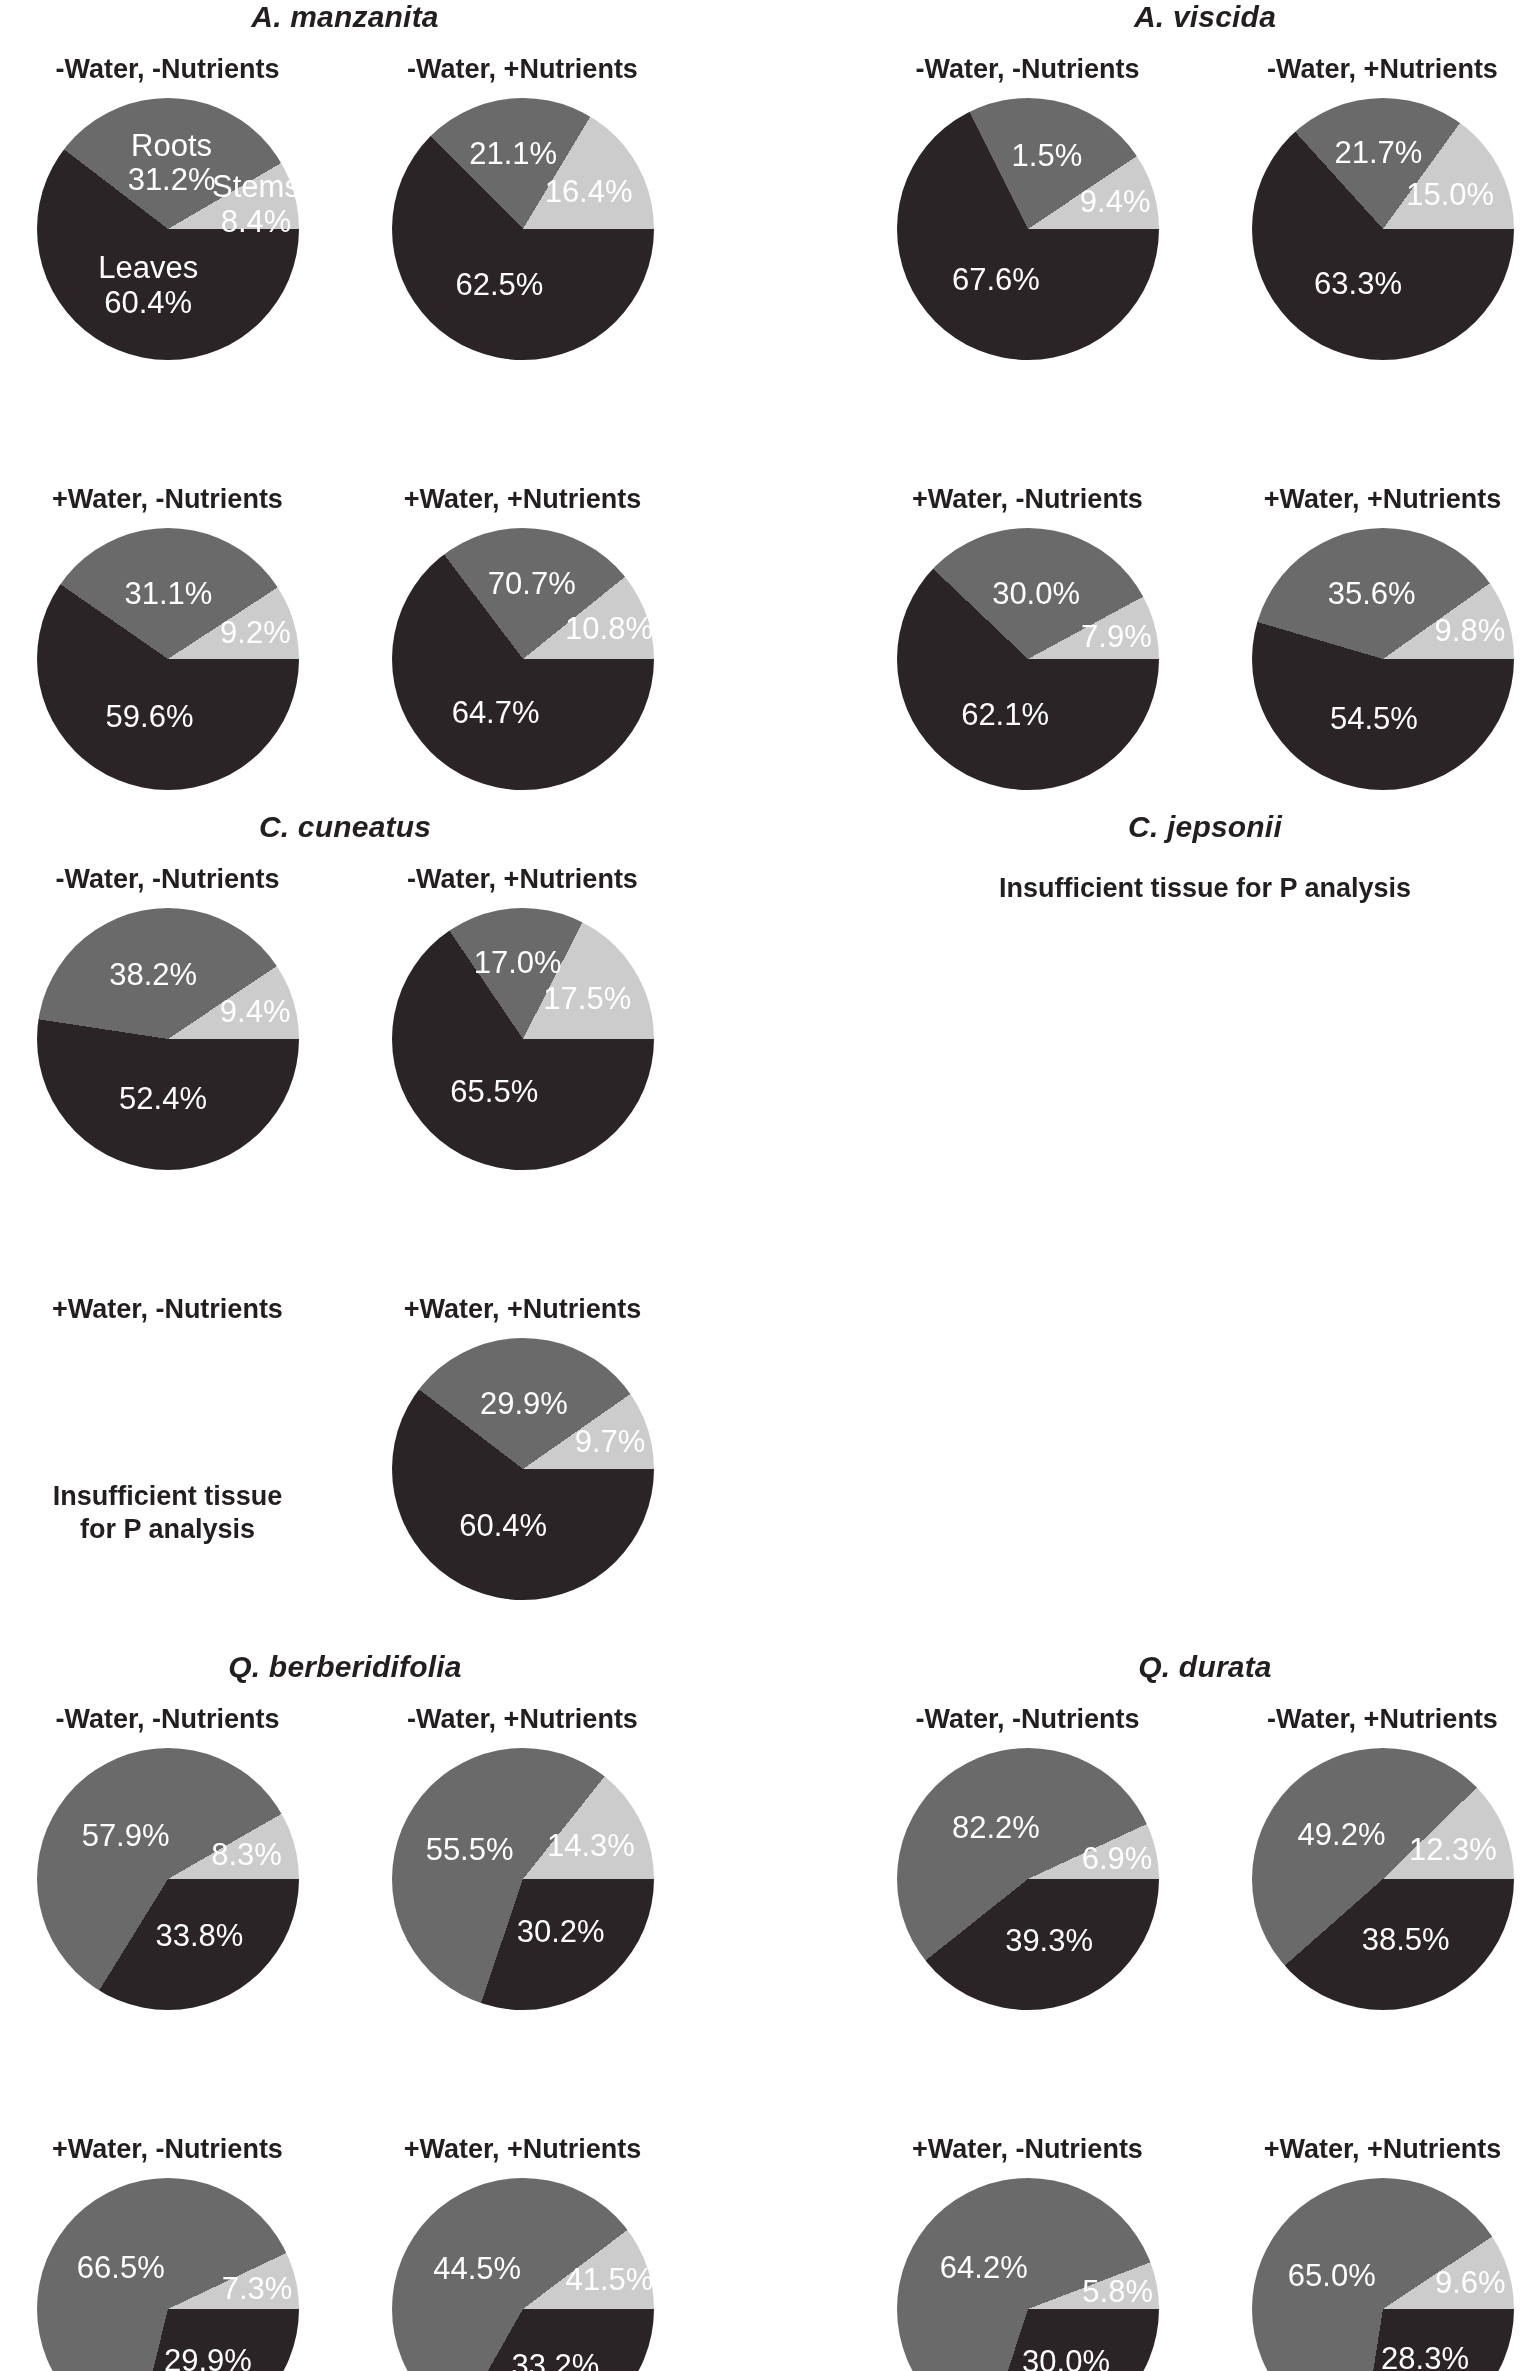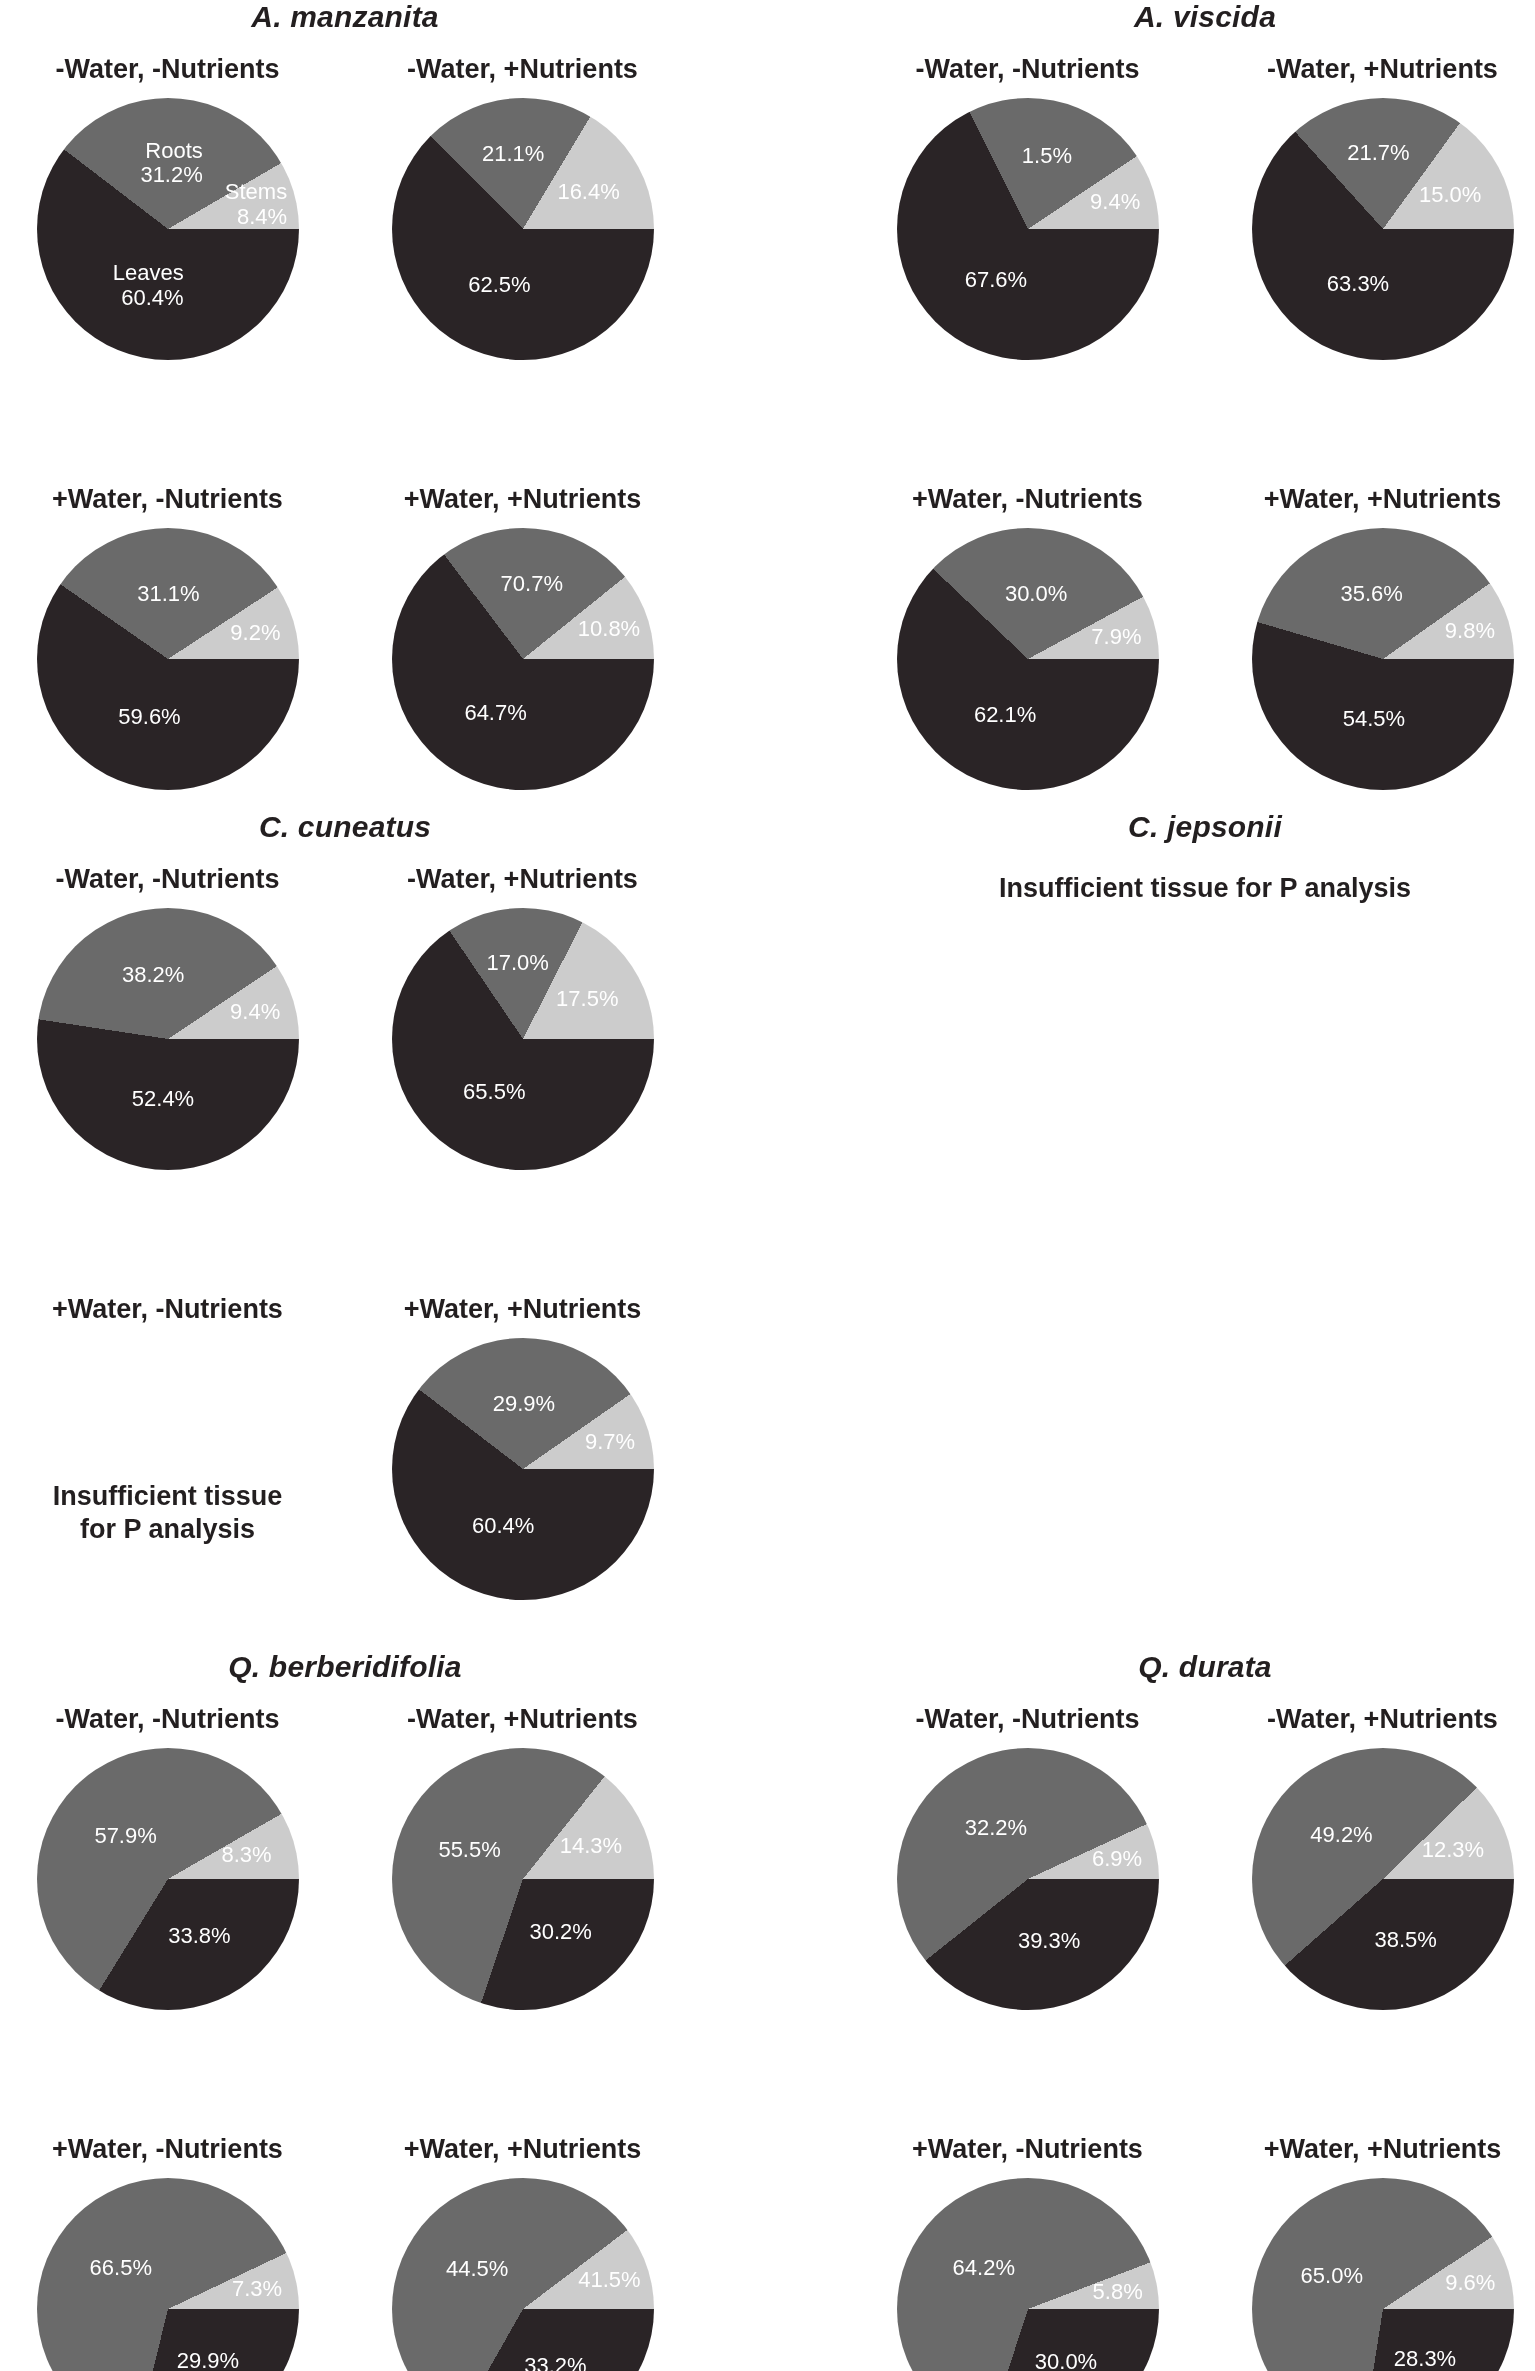--- a/index.html
+++ b/index.html
@@ -19,22 +19,22 @@
   .treat-label{
     font-size:27px;font-weight:bold;text-align:center;
     color:#231f20;white-space:nowrap;height:42px;line-height:42px;
   }
   .pie-wrap{position:relative;width:355px;height:380px;}
   .pie{
     position:absolute;left:50%;top:8px;transform:translateX(-50%);
     width:262px;height:262px;border-radius:50%;
   }
   .slice-label{
-    position:absolute;color:#fff;font-size:22px;font-weight:normal;
-    white-space:nowrap;text-align:right;line-height:1.12;
+    position:absolute;color:#fff;font-size:31px;font-weight:normal;
+    white-space:nowrap;text-align:center;line-height:1.12;
     transform:translate(-50%,-50%);pointer-events:none;
   }
   .slice-label .nm{display:block;}
   .note{
     font-size:27px;font-weight:bold;color:#231f20;
     text-align:center;line-height:1.22;white-space:pre-line;
   }
   .note.one-line{padding-top:6px;}
   .note.two-line{padding-top:150px;}
 </style>
@@ -222,21 +222,21 @@
       </div>
     </div>
     <div class="species-block" style="left:850px;top:1650px;">
       <div class="species-title" style="width:710px;color:#231f20">Q. durata</div>
       <div class="grid" style="margin-top:14px;">
         <div class="cell">
           <div class="treat-label" style="color:#231f20">-Water, -Nutrients</div>
           <div class="pie-wrap">
             <div class="pie" style="background:conic-gradient(from 90deg, #2a2426 0.000deg 141.480deg, #6a6a6a 141.480deg 335.160deg, #cccccc 335.160deg 360.000deg)">
               <span class="slice-label" style="left:152.6px;top:192.8px;color:#ffffff"><span>39.3%</span></span>
-              <span class="slice-label" style="left:99.4px;top:79.7px;color:#ffffff"><span>32.2%</span></span>
+              <span class="slice-label" style="left:99.4px;top:79.7px;color:#ffffff"><span>82.2%</span></span>
               <span class="slice-label" style="left:220.6px;top:111.3px;color:#ffffff"><span>6.9%</span></span>
             </div>
           </div>
         </div>
         <div class="cell">
           <div class="treat-label" style="color:#231f20">-Water, +Nutrients</div>
           <div class="pie-wrap">
             <div class="pie" style="background:conic-gradient(from 90deg, #2a2426 0.000deg 138.600deg, #6a6a6a 138.600deg 315.720deg, #cccccc 315.720deg 360.000deg)">
               <span class="slice-label" style="left:154.2px;top:192.3px;color:#ffffff"><span>38.5%</span></span>
               <span class="slice-label" style="left:90.0px;top:86.8px;color:#ffffff"><span>49.2%</span></span>

